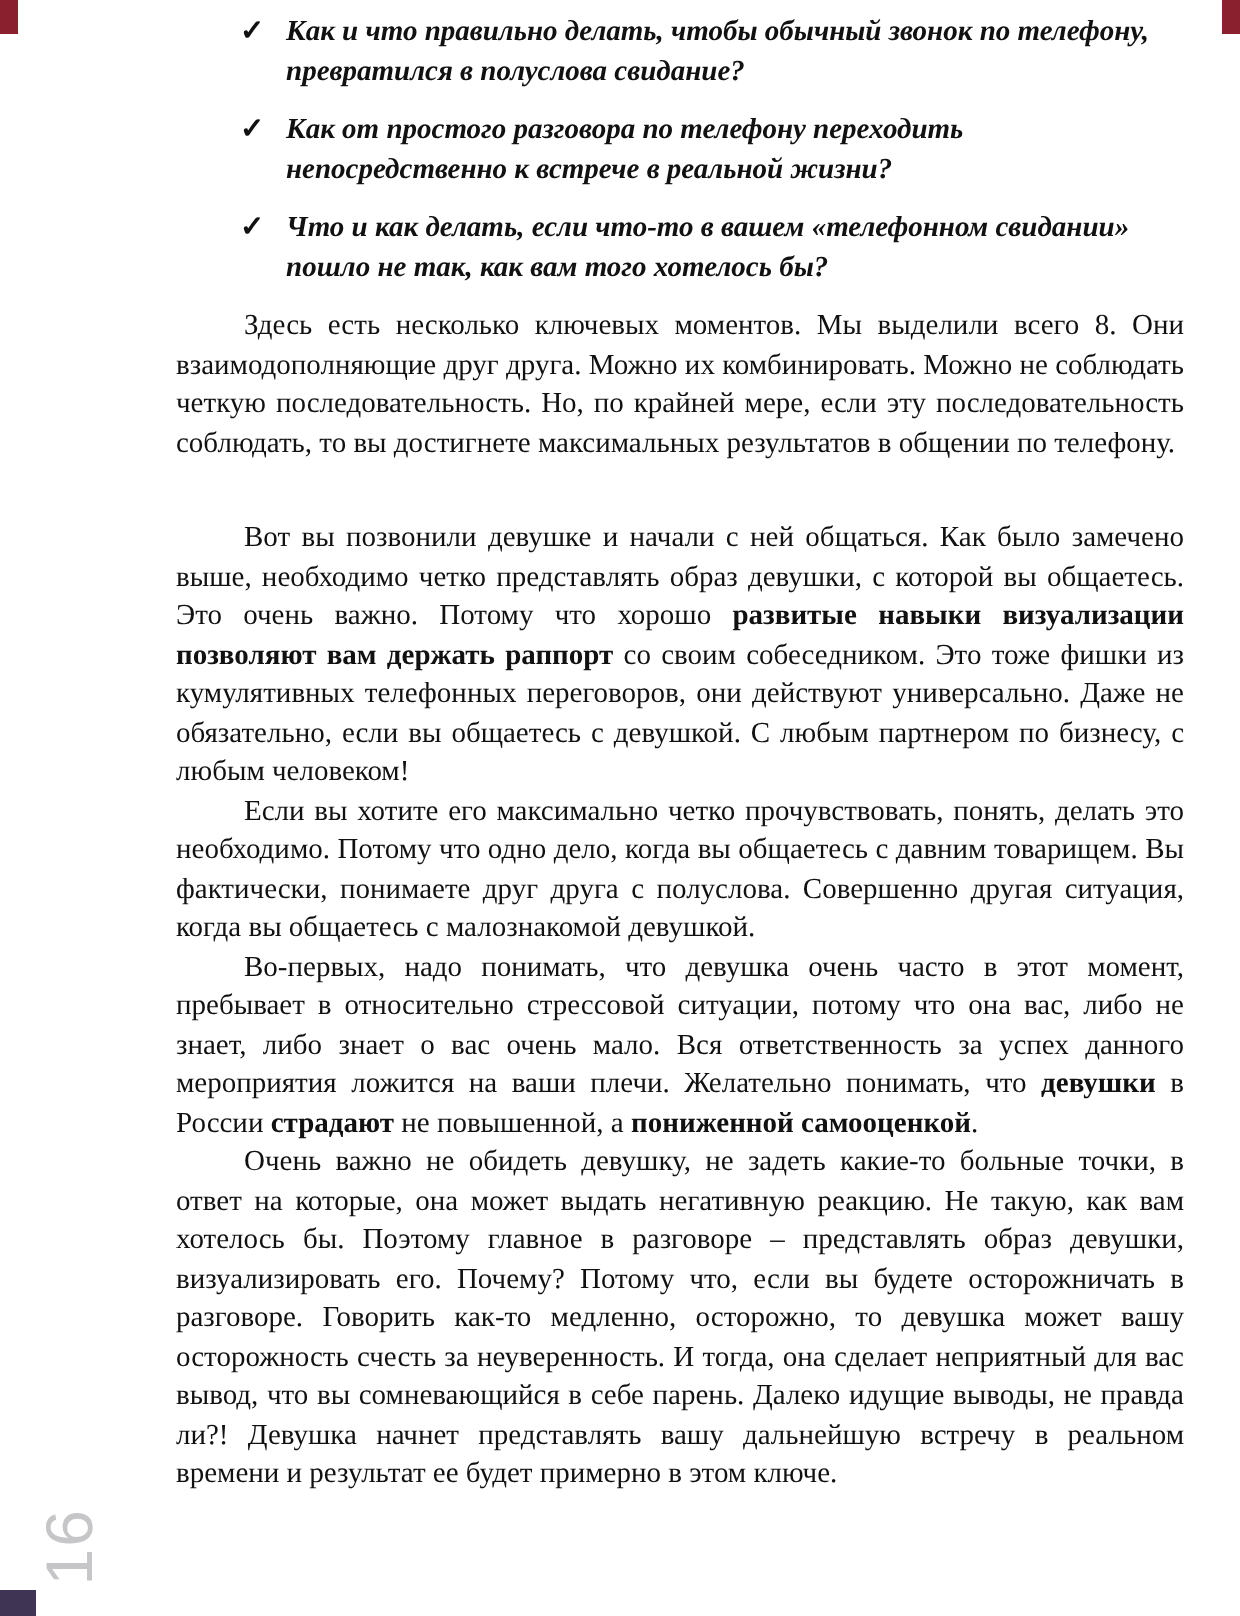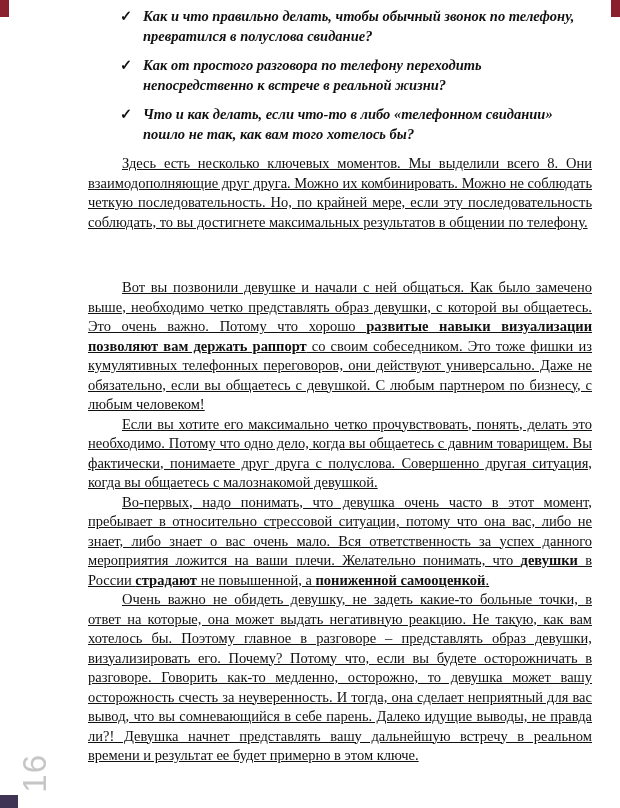--- a/index.html
+++ b/index.html
@@ -26,27 +26,27 @@
     display:flex;
     gap:10px;
     margin-bottom:10px;
     font-weight:bold;
     font-style:italic;
   }
   .bullet-item .marker {
     font-style:normal;
     flex:0 0 13px;
   }
-  .paragraphs { margin-top:5px;text-decoration:underline; }
+  .paragraphs { margin-top:5px; }
   .para {
     text-align:justify;
     text-indent:34px;
     margin:0;
   }
-  .para.gap-before { margin-top:46px; }
+  .para.gap-before { margin-top:28px; }
   .bold { font-weight:bold; }
   .page-number {
     position:absolute;
     left:16px; bottom:15px;
     writing-mode:vertical-rl;
     transform:rotate(180deg);
     font-family:"Liberation Sans", sans-serif;
     font-size:33px;
     color:var(--page-number, #c6c6c8);
     letter-spacing:1px;
@@ -77,21 +77,21 @@
       <li class="bullet-item">
         <span class="marker">✓</span>
         <span>Как и что правильно делать, чтобы обычный звонок по телефону, превратился в полуслова свидание?</span>
       </li>
       <li class="bullet-item">
         <span class="marker">✓</span>
         <span>Как от простого разговора по телефону переходить непосредственно к встрече в реальной жизни?</span>
       </li>
       <li class="bullet-item">
         <span class="marker">✓</span>
-        <span>Что и как делать, если что-то в либо «телефонном свидании» пошло не так, как вам того хотелось бы?</span>
+        <span>Что и как делать, если что-то в вашем «телефонном свидании» пошло не так, как вам того хотелось бы?</span>
       </li>
     </ul>
   <div class="paragraphs" id="paras">
       <p class="para"><span>Здесь есть несколько ключевых моментов. Мы выделили всего 8. Они взаимодополняющие друг друга. Можно их комбинировать. Можно не соблюдать четкую последовательность. Но, по крайней мере, если эту последовательность соблюдать, то вы достигнете максимальных результатов в общении по телефону.</span></p>
       <p class="para gap-before"><span>Вот вы позвонили девушке и начали с ней общаться. Как было замечено выше, необходимо четко представлять образ девушки, с которой вы общаетесь. Это очень важно. Потому что хорошо </span><span class="bold">развитые навыки визуализации позволяют вам держать раппорт</span><span> со своим собеседником. Это тоже фишки из кумулятивных телефонных переговоров, они действуют универсально. Даже не обязательно, если вы общаетесь с девушкой. С любым партнером по бизнесу, с любым человеком!</span></p>
       <p class="para"><span>Если вы хотите его максимально четко прочувствовать, понять, делать это необходимо. Потому что одно дело, когда вы общаетесь с давним товарищем. Вы фактически, понимаете друг друга с полуслова. Совершенно другая ситуация, когда вы общаетесь с малознакомой девушкой.</span></p>
       <p class="para"><span>Во-первых, надо понимать, что девушка очень часто в этот момент, пребывает в относительно стрессовой ситуации, потому что она вас, либо не знает, либо знает о вас очень мало. Вся ответственность за успех данного мероприятия ложится на ваши плечи. Желательно понимать, что </span><span class="bold">девушки</span><span> в России </span><span class="bold">страдают</span><span> не повышенной, а </span><span class="bold">пониженной самооценкой</span><span>.</span></p>
       <p class="para"><span>Очень важно не обидеть девушку, не задеть какие-то больные точки, в ответ на которые, она может выдать негативную реакцию. Не такую, как вам хотелось бы. Поэтому главное в разговоре – представлять образ девушки, визуализировать его. Почему? Потому что, если вы будете осторожничать в разговоре. Говорить как-то медленно, осторожно, то девушка может вашу осторожность счесть за неуверенность. И тогда, она сделает неприятный для вас вывод, что вы сомневающийся в себе парень. Далеко идущие выводы, не правда ли?! Девушка начнет представлять вашу дальнейшую встречу в реальном времени и результат ее будет примерно в этом ключе.</span></p>
     </div>
 </div>

